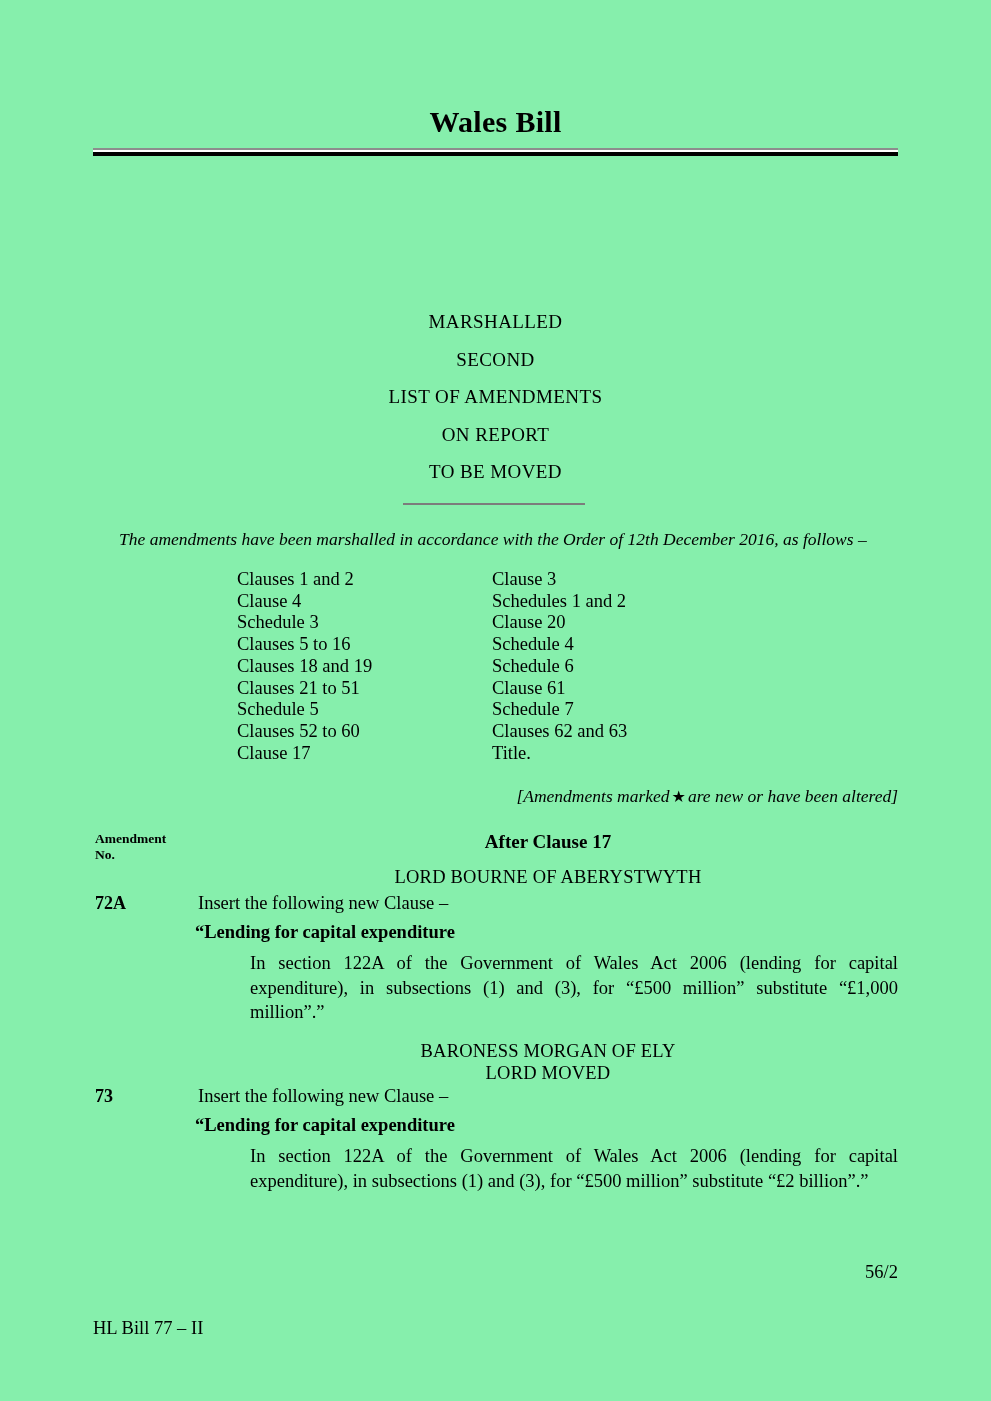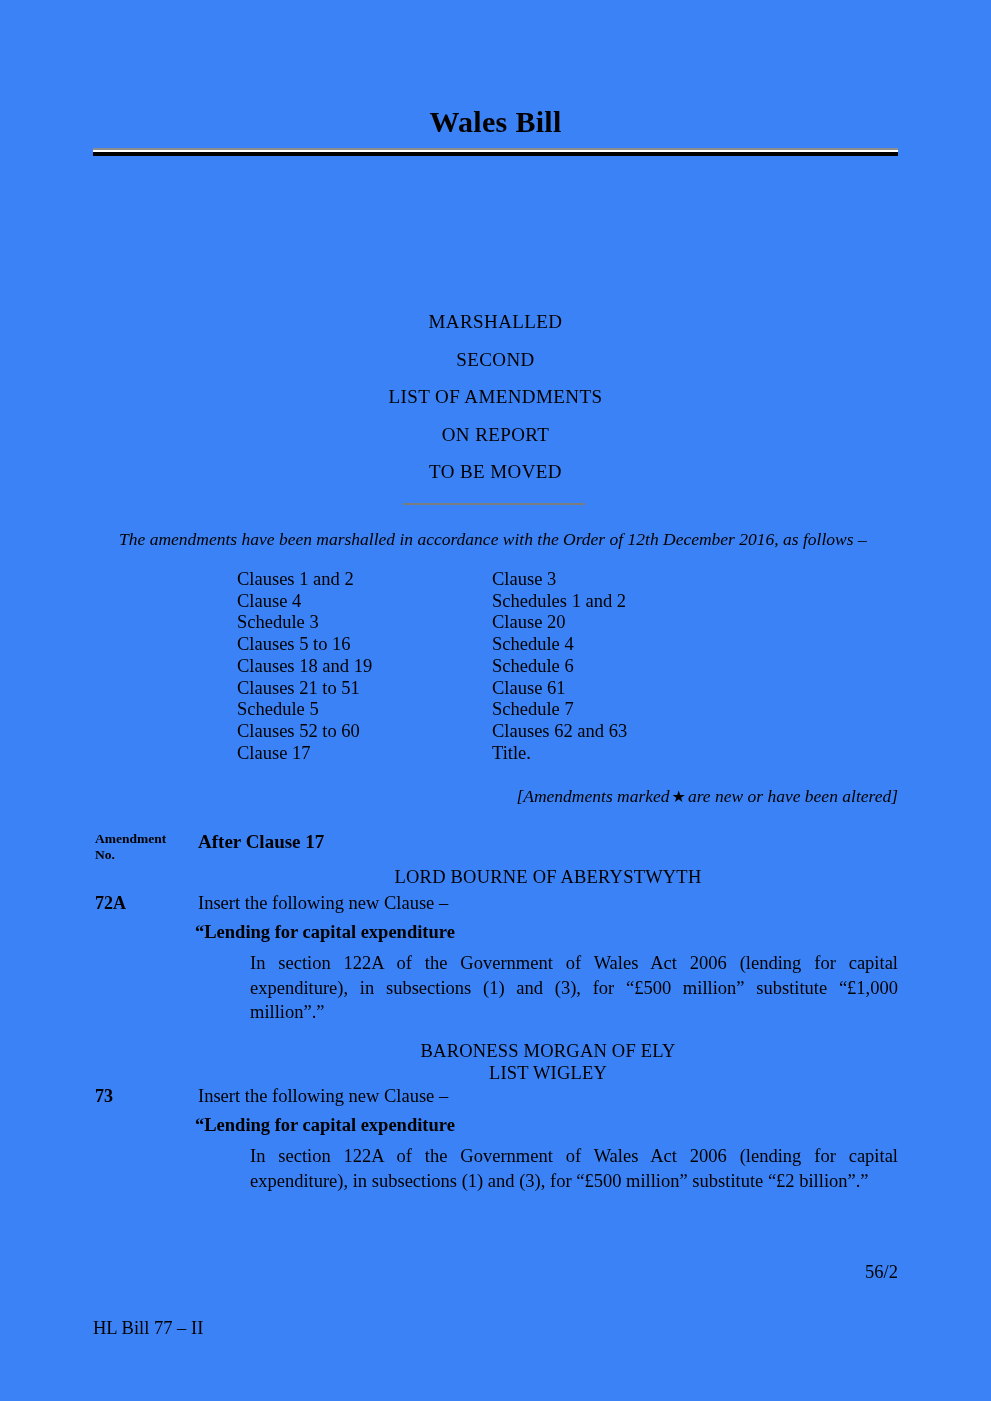--- a/index.html
+++ b/index.html
@@ -9,21 +9,21 @@
   }
   body {
     font-family: "Liberation Serif", "DejaVu Serif", serif;
     color: #000000;
   }
   .page {
     position: relative;
     width: 991px;
     height: 1401px;
     margin: 0 auto;
-    background: #3b82f6;
+    background: #86efac;
     overflow: hidden;
   }
 
   
   .doc-title {
     position: absolute;
     top: 105px;
     left: 93px;
     width: 805px;
     text-align: center;
@@ -125,20 +125,21 @@
     font-size: 13.5px;
     font-weight: bold;
     line-height: 16px;
   }
 
   
   .section-heading {
     position: absolute;
     left: 198px;
     width: 700px;
+    text-align: center;
     font-size: 19px;
     font-weight: bold;
   }
   .sponsor {
     position: absolute;
     left: 198px;
     width: 700px;
     text-align: center;
     font-size: 18.5px;
     line-height: 23px;
@@ -260,21 +261,21 @@
 
   <div class="section-heading" style="top:831px;">After Clause 17</div>
 
   <div class="sponsor" style="top:866px;">LORD BOURNE OF ABERYSTWYTH</div>
   <div class="amend-num" style="top:893px;">72A</div>
   <div class="insert-line" style="top:893px;">Insert the following new Clause –</div>
   <div class="clause-title" style="top:922px;">“Lending for capital expenditure</div>
   <div class="amend-body" style="top:951px;">In section 122A of the Government of Wales Act 2006 (lending for capital expenditure), in subsections (1) and (3), for “£500 million” substitute “£1,000 million”.”</div>
 
   <div class="sponsor" style="top:1040px;">BARONESS MORGAN OF ELY</div>
-  <div class="sponsor" style="top:1062px;">LIST WIGLEY</div>
+  <div class="sponsor" style="top:1062px;">LORD MOVED</div>
   <div class="amend-num" style="top:1086px;">73</div>
   <div class="insert-line" style="top:1086px;">Insert the following new Clause –</div>
   <div class="clause-title" style="top:1115px;">“Lending for capital expenditure</div>
   <div class="amend-body" style="top:1144px;">In section 122A of the Government of Wales Act 2006 (lending for capital expenditure), in subsections (1) and (3), for “£500 million” substitute “£2 billion”.”</div>
 
   <div class="footer-left">HL Bill 77 – II</div>
   <div class="footer-right">56/2</div>
 
 </div>
 

